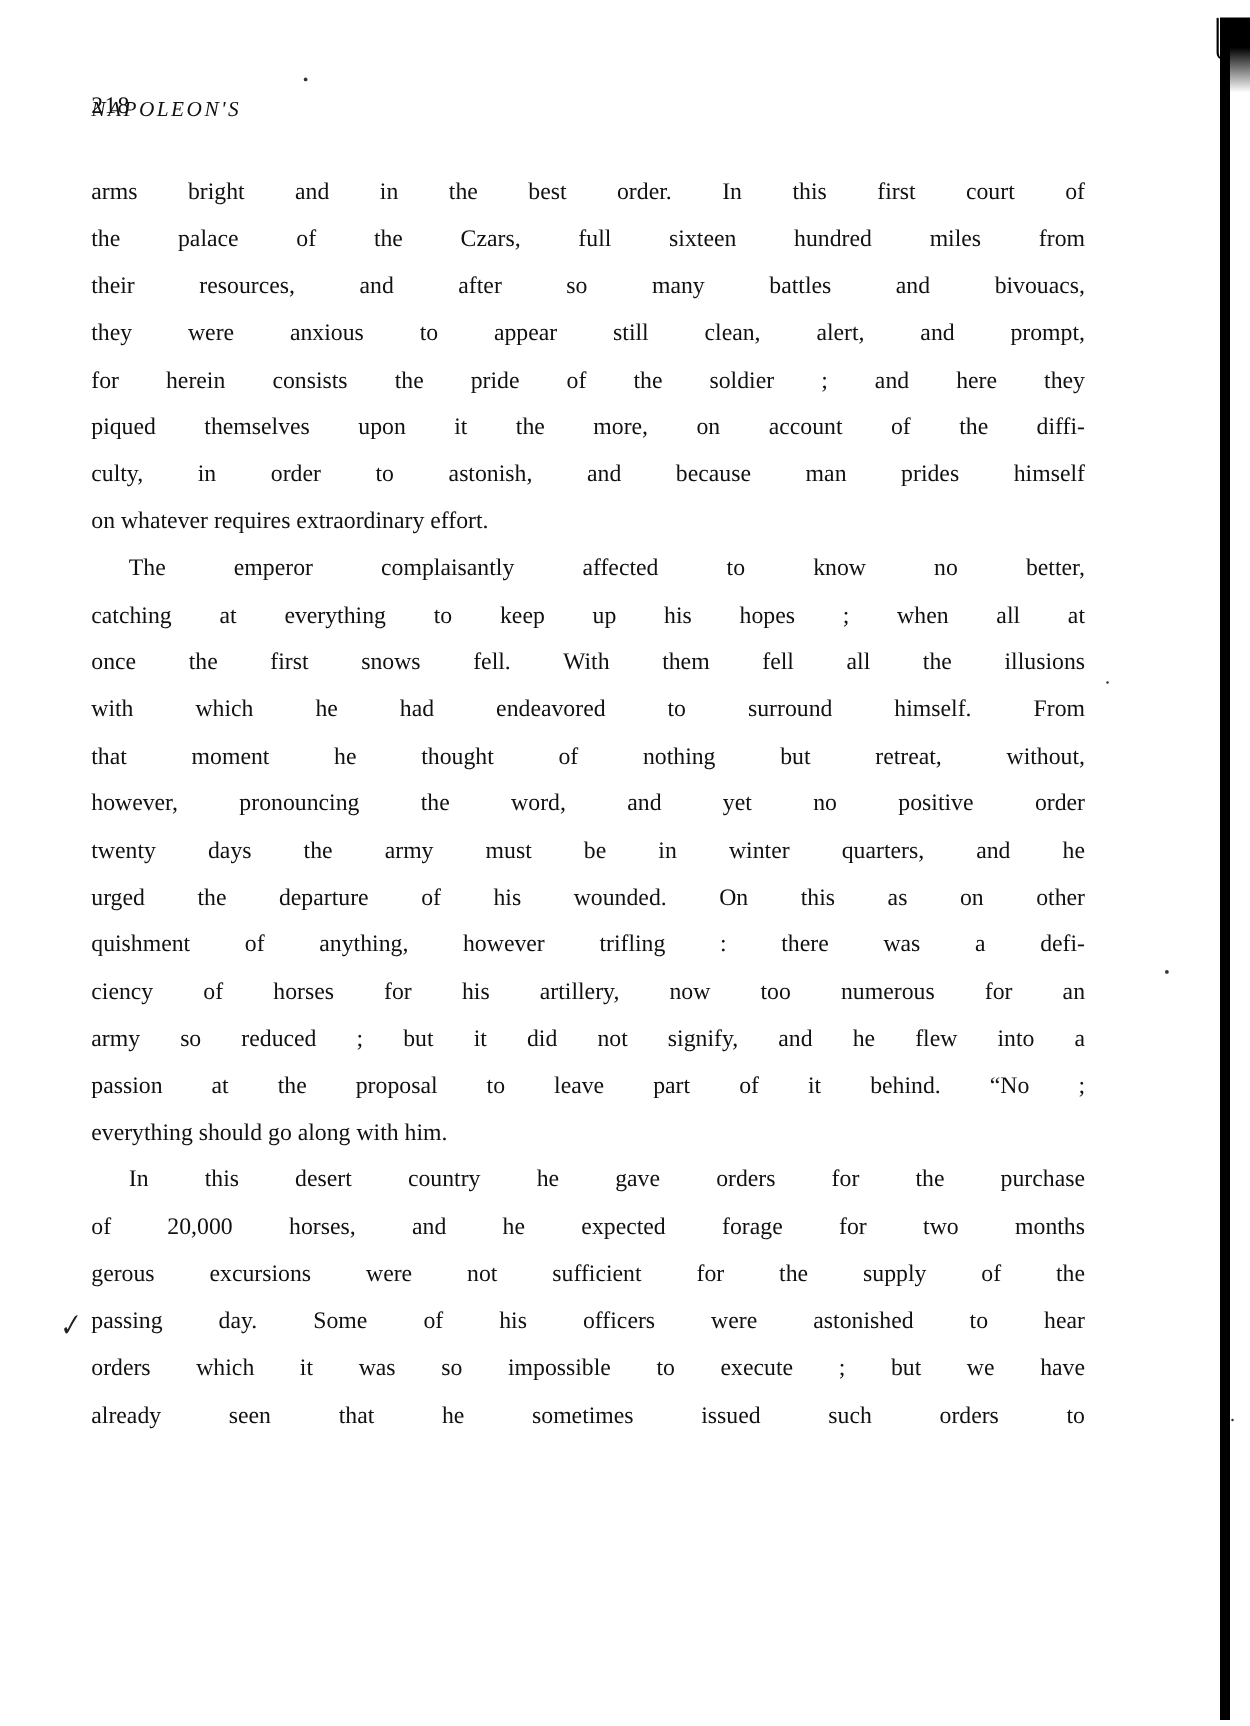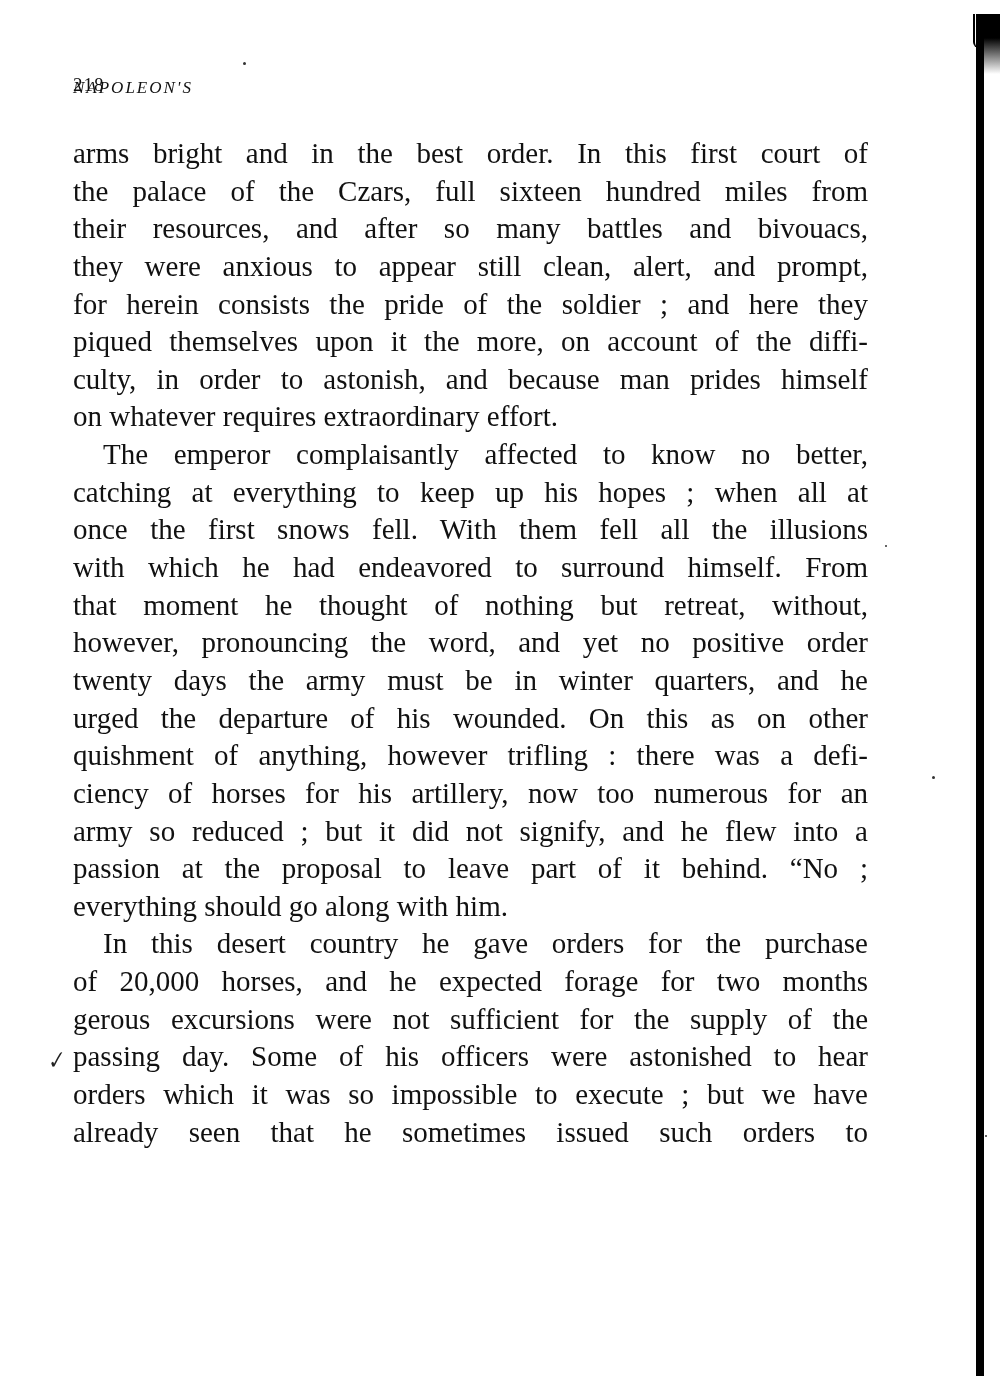--- a/index.html
+++ b/index.html
@@ -48,21 +48,21 @@
     .body-text {
       position: absolute;
       top: 135px;
       left: 73px;
       width: 795px;
     }
     .line {
       display: block;
       height: 37.65px;
       line-height: 37.65px;
-      font-size: 29px;
+      font-size: 19px;
       white-space: nowrap;
       text-align: justify;
       text-align-last: justify;
     }
     .line.last {
       text-align: center;
       text-align-last: left;
     }
     .line.indent {
       padding-left: 30px;

